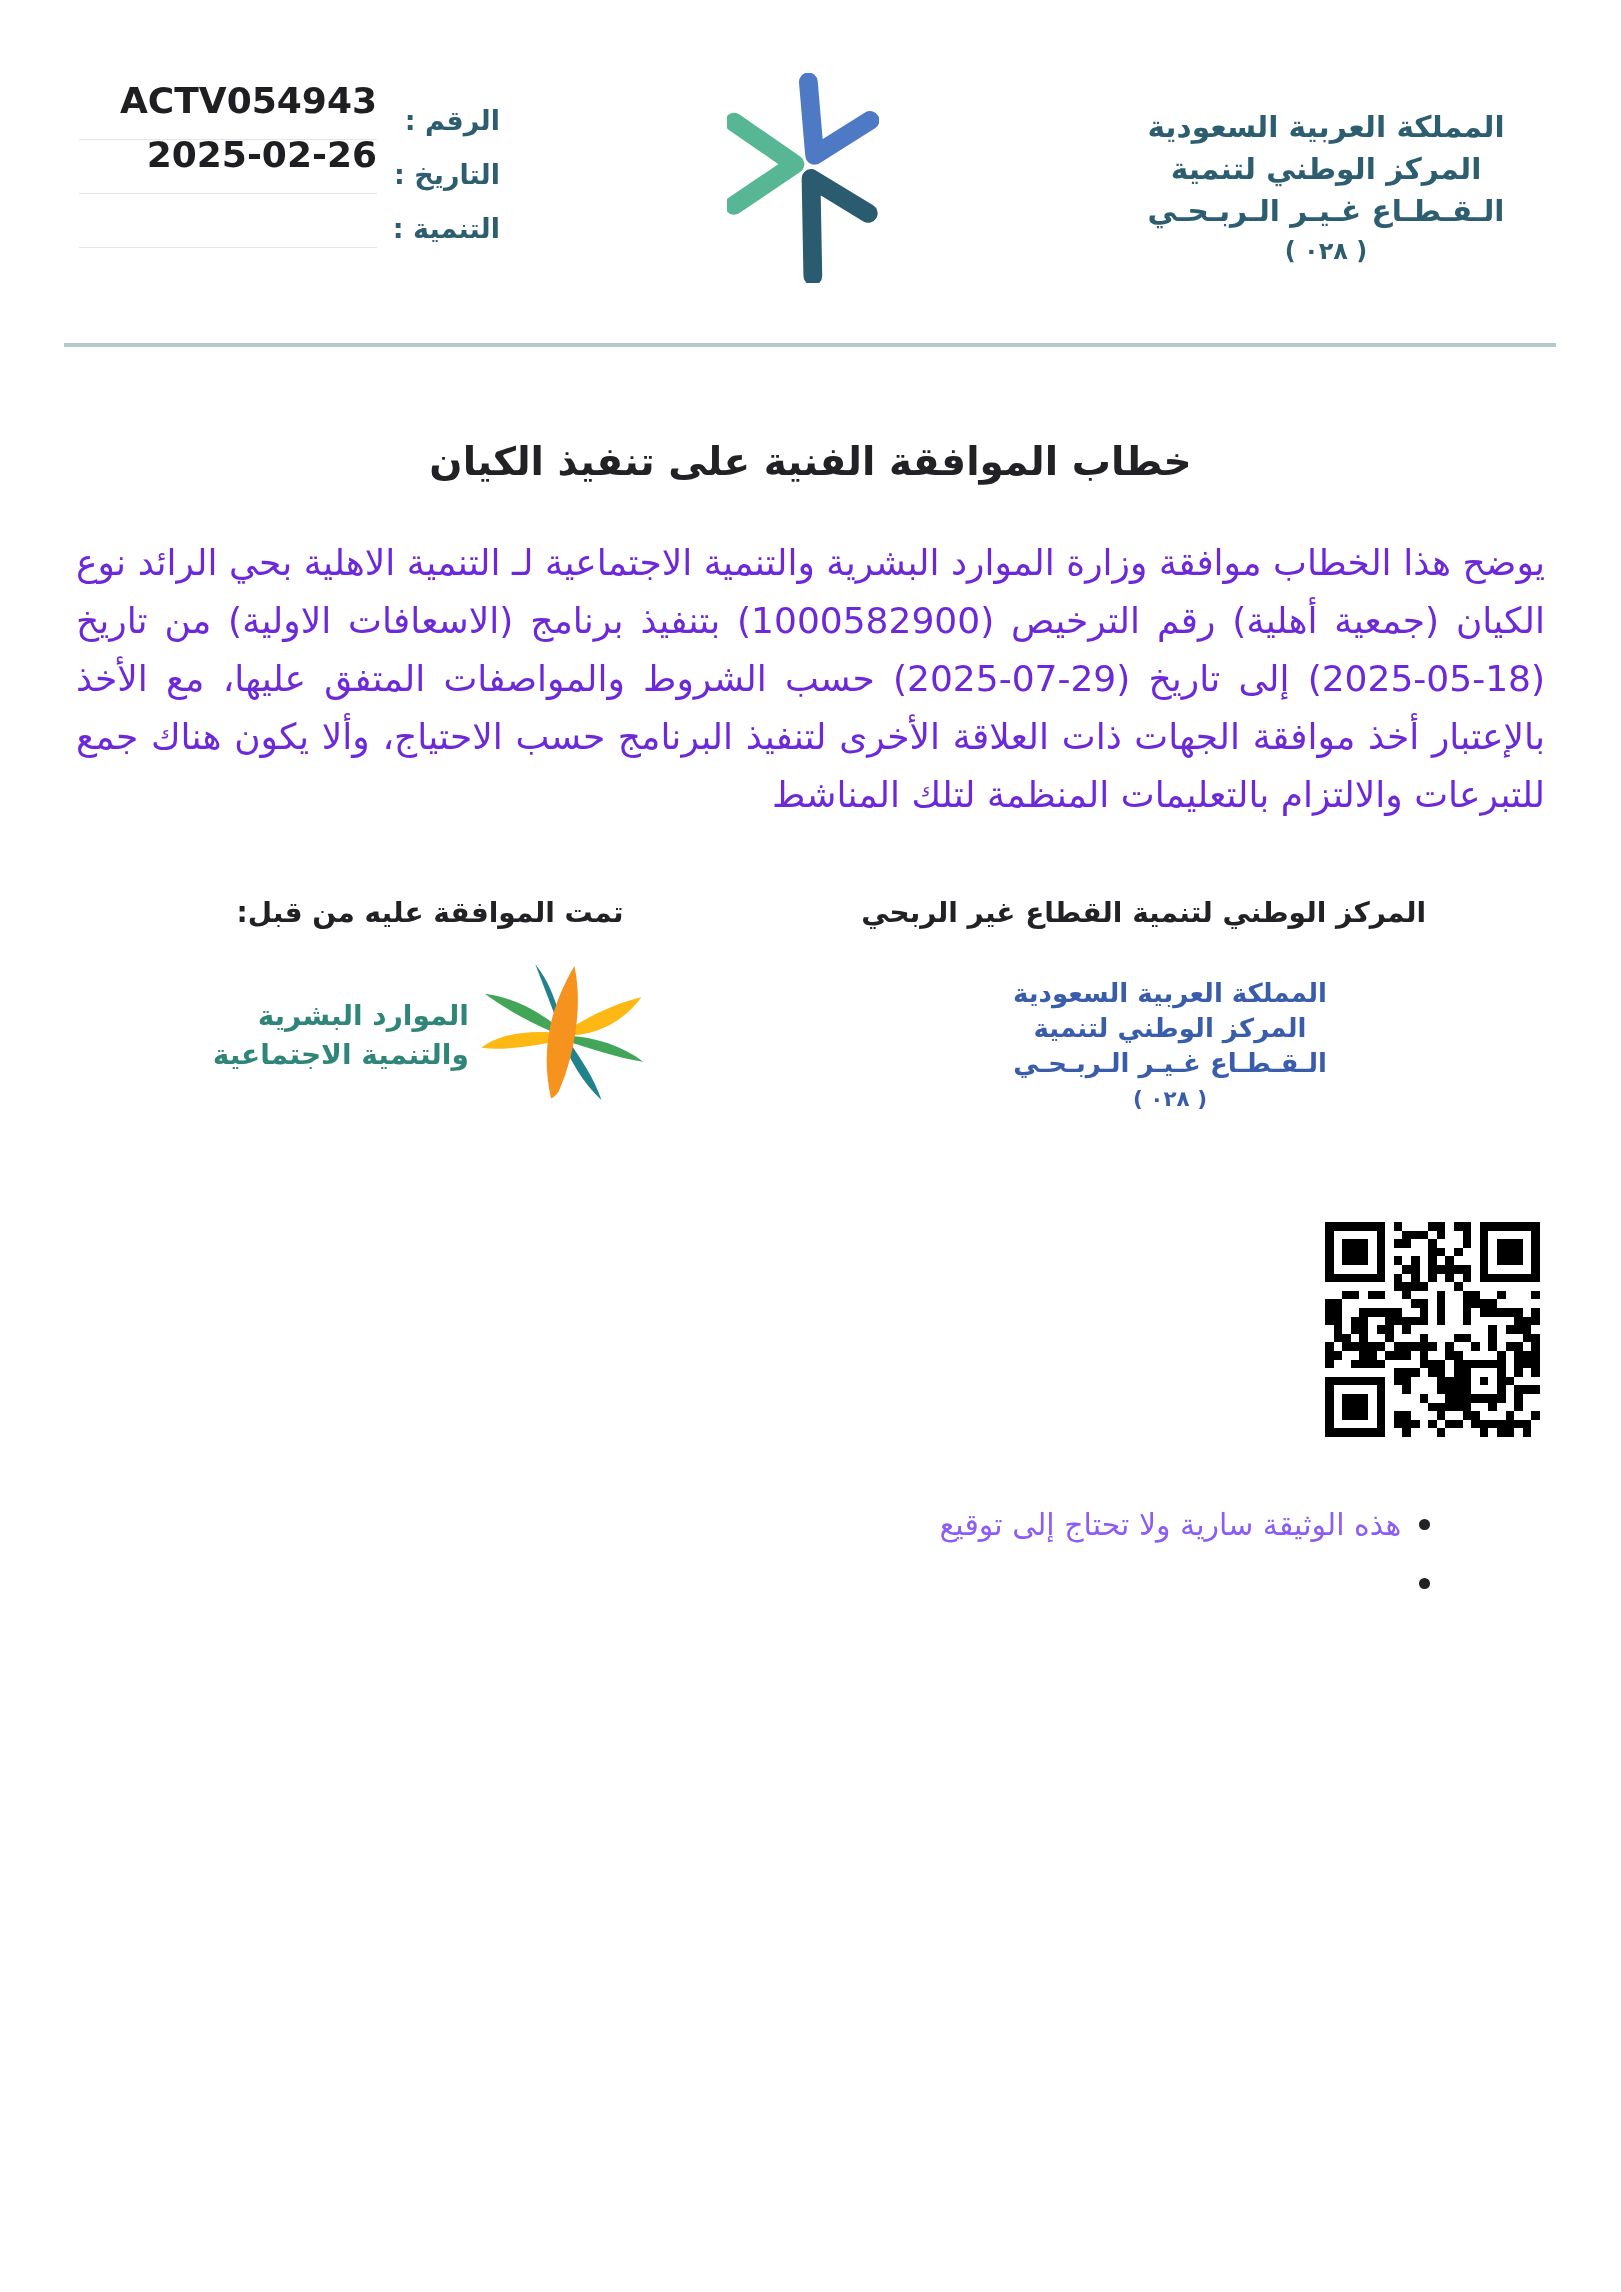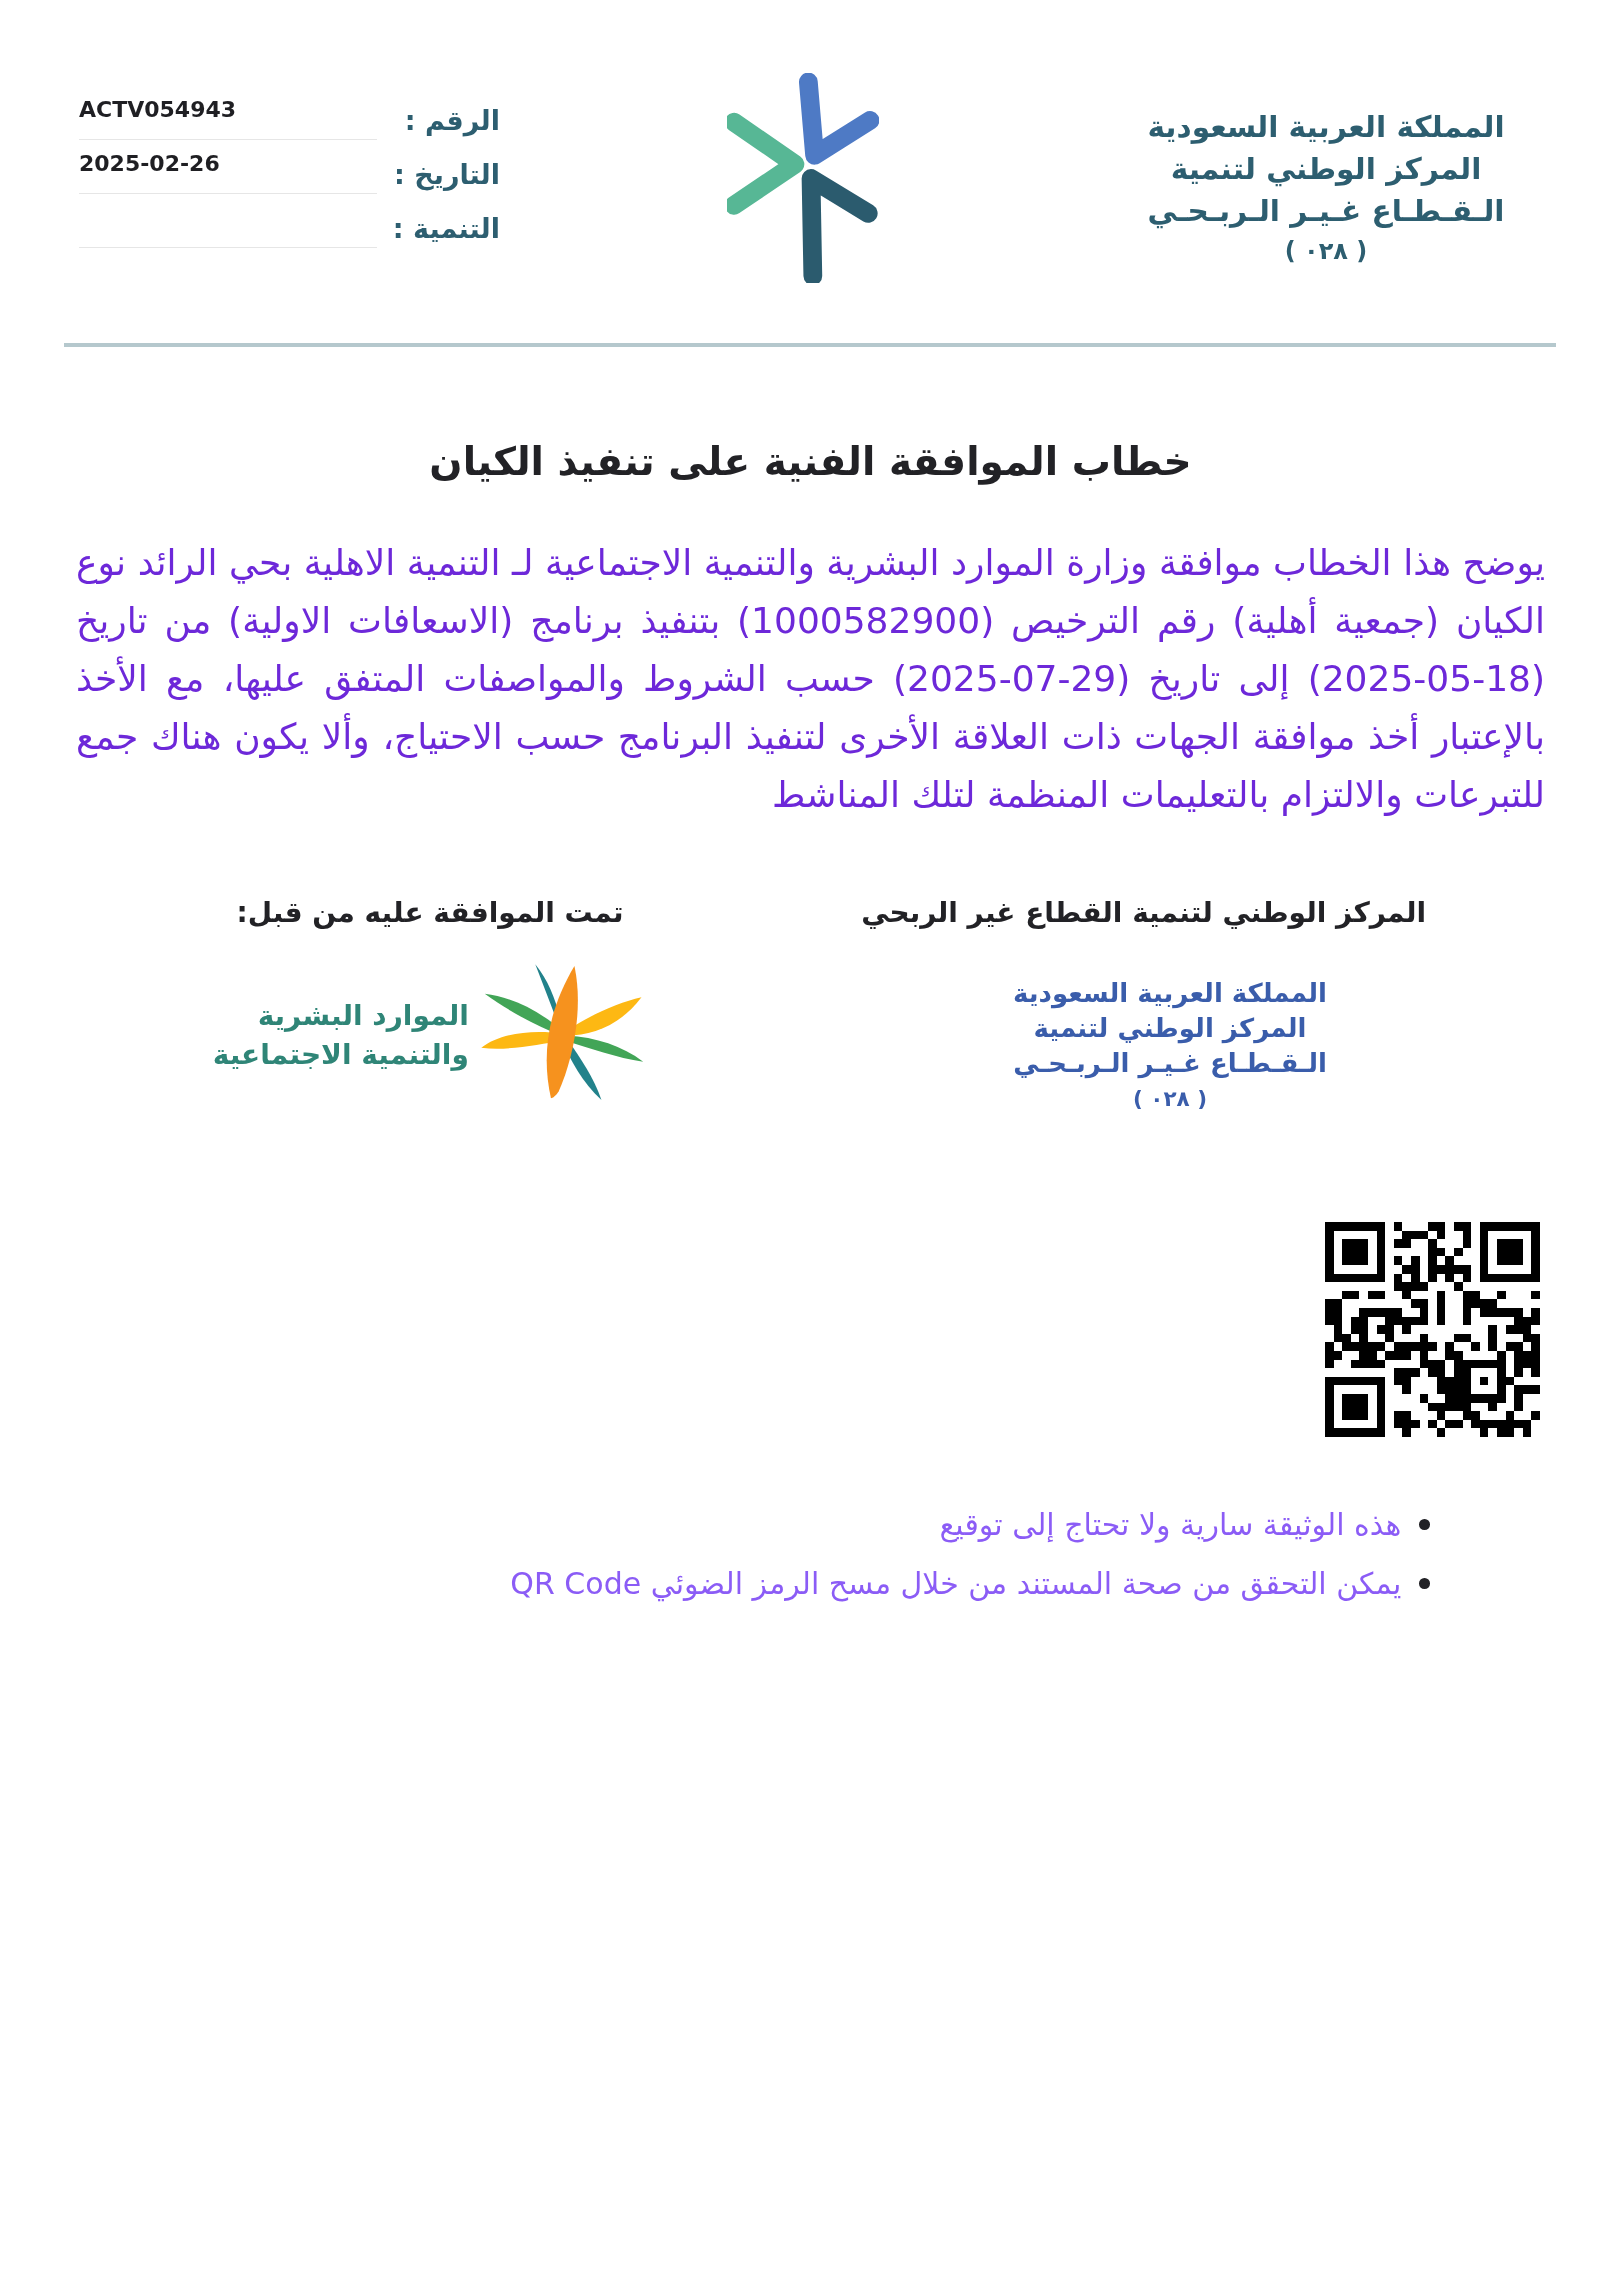--- a/index.html
+++ b/index.html
@@ -15,22 +15,22 @@
   
   .ref-fields{position:absolute;left:79px;top:86px;width:421px;}
   .ref-row{display:flex;align-items:flex-end;height:54px;column-gap:23px;}
   .ref-label{
     width:100px;flex:0 0 auto;
     color:#2d5e70;font-weight:bold;font-size:27px;line-height:34px;
     text-align:right;padding-bottom:1.8px;white-space:nowrap;
   }
   .ref-field{
     flex:1 1 auto;border-bottom:1.8px solid #e6e6e6;
-    font-size:22px;font-weight:bold;color:#1f1f23;
-    direction:ltr;text-align:left;line-height:36px;padding-bottom:11px;
+    font-size:36px;font-weight:bold;color:#1f1f23;
+    direction:ltr;text-align:right;line-height:36px;padding-bottom:20px;
     min-height:36px;
   }
   
   .center-logo{position:absolute;left:727px;top:73px;width:152px;height:210px;}
   
   .org-header{
     position:absolute;right:100px;top:106px;width:390px;
     text-align:center;color:#2d5e70;font-weight:bold;
     font-size:29.6px;line-height:42px;
   }
@@ -482,18 +482,17 @@
       </svg>
   </div>
 
   <div class="notes">
     <div class="note">
       <span class="note-bullet"></span>
       <span class="note-text">هذه الوثيقة سارية ولا تحتاج إلى توقيع</span>
     </div>
     <div class="note">
       <span class="note-bullet"></span>
-      <span class="note-text">يمكن التحقق من صحة المستند من خلال مسح الرمز الضوئي QR Code</span>
     </div>
   </div>
 
 </div>
 
 
 </body></html>

